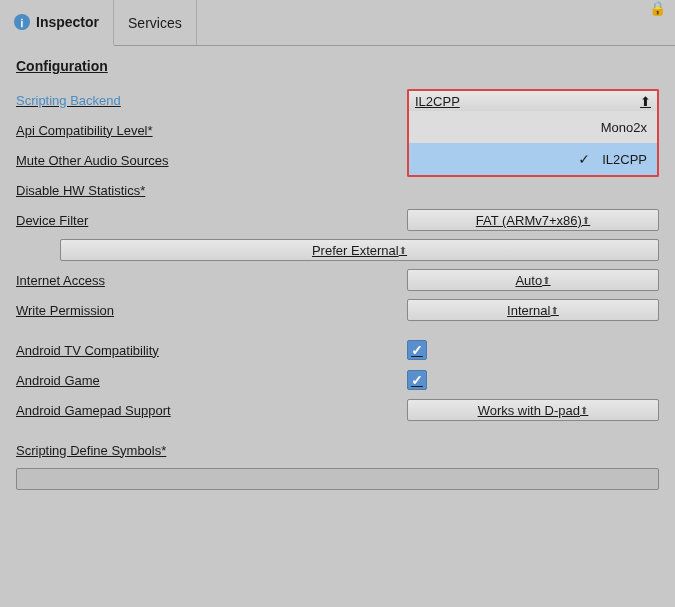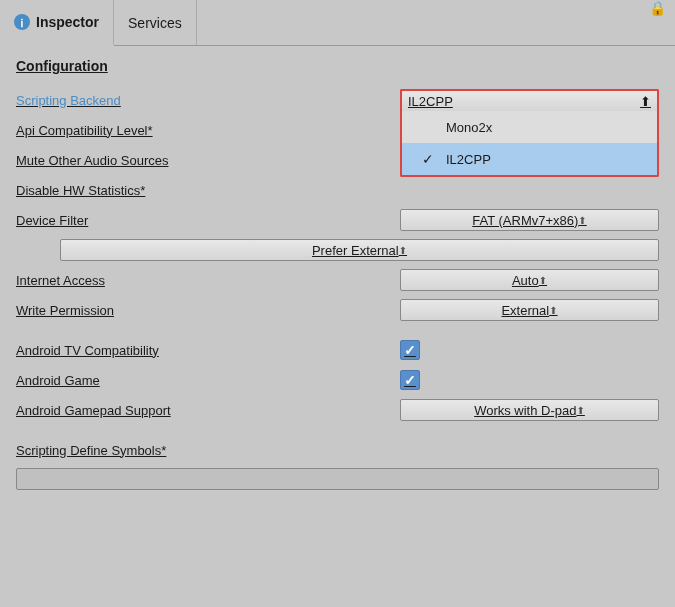--- a/index.html
+++ b/index.html
@@ -86,20 +86,21 @@
       font-size: 14px;
       margin-bottom: 12px;
     }
 
     
     .form-row {
       display: flex;
       align-items: center;
       min-height: 28px;
       margin-bottom: 2px;
+      gap: 7px;
     }
 
     .form-label {
       flex: 0 0 340px;
       font-size: 13px;
       color: #1a1a1a;
     }
 
     .form-label.highlight {
       color: #4a8cc4;
@@ -165,25 +166,26 @@
       border: 2px solid #d44;
       border-top: none;
       z-index: 100;
       border-radius: 0 0 2px 2px;
     }
 
     .dropdown-item {
       height: 32px;
       display: flex;
       align-items: center;
-      padding: 0 20px;
+      padding: 0 10px;
       cursor: pointer;
       font-size: 13px;
       color: #1a1a1a;
       gap: 8px;
+      justify-content: flex-end;
     }
 
     .dropdown-item.selected {
       background: #a8ccee;
     }
 
     .checkmark {
       width: 16px;
       font-size: 14px;
       color: #1a1a1a;
@@ -337,21 +339,21 @@
             <span>Auto</span>
             <span class="arrow">⬆</span>
           </div>
         </div>
       </div>
 
       <div class="form-row">
         <div class="form-label">Write Permission</div>
         <div class="form-control">
           <div class="dropdown-btn">
-            <span>External</span>
+            <span>Internal</span>
             <span class="arrow">⬆</span>
           </div>
         </div>
       </div>
 
       <div class="spacer"></div>
 
       <div class="form-row">
         <div class="form-label">Android TV Compatibility</div>
         <div class="form-control">

